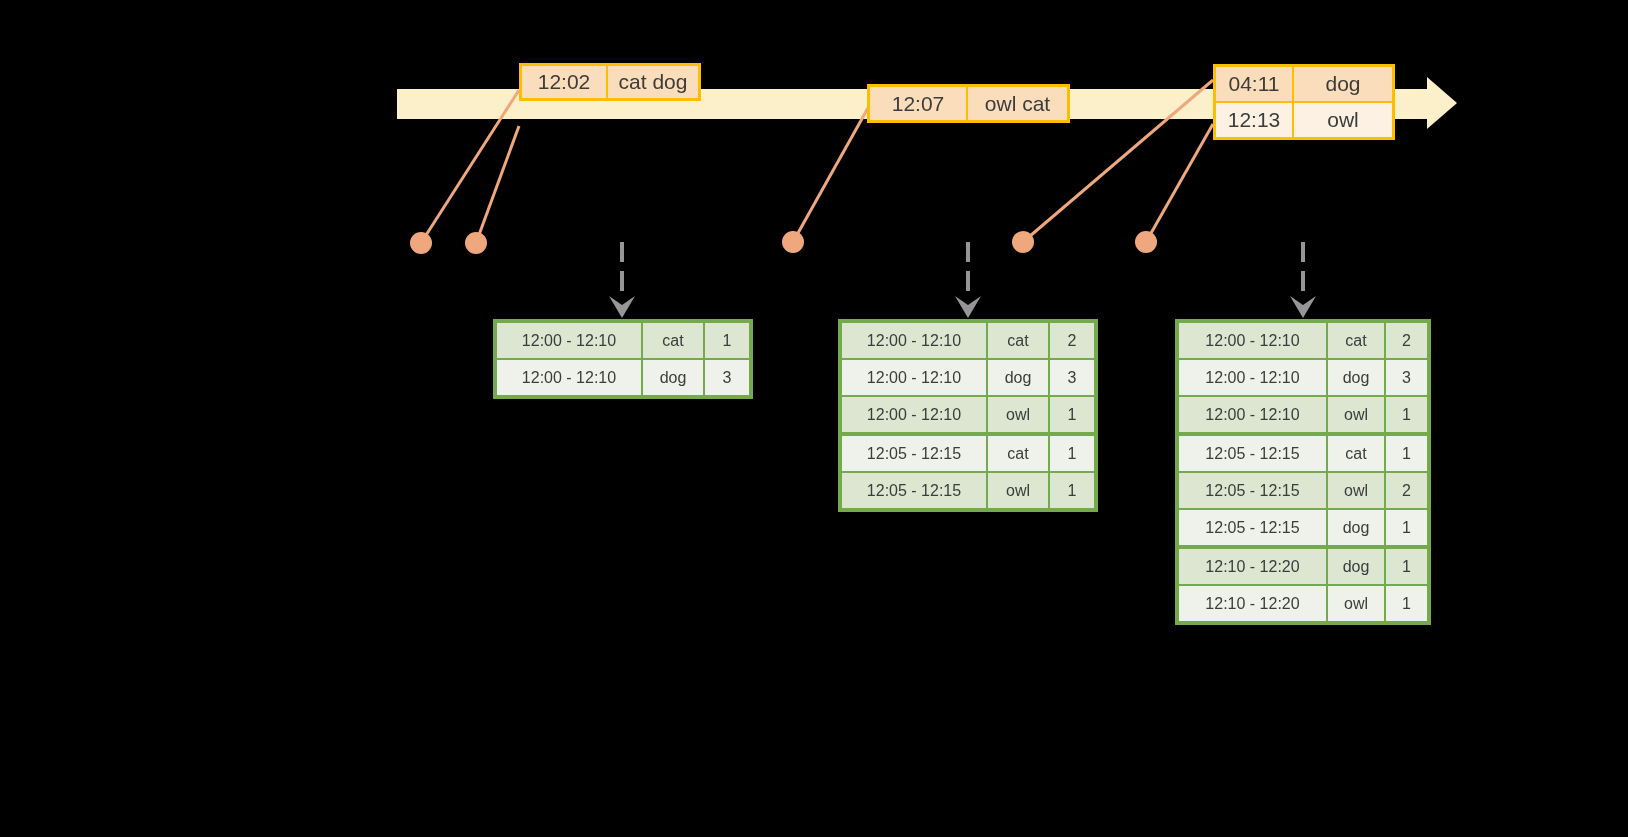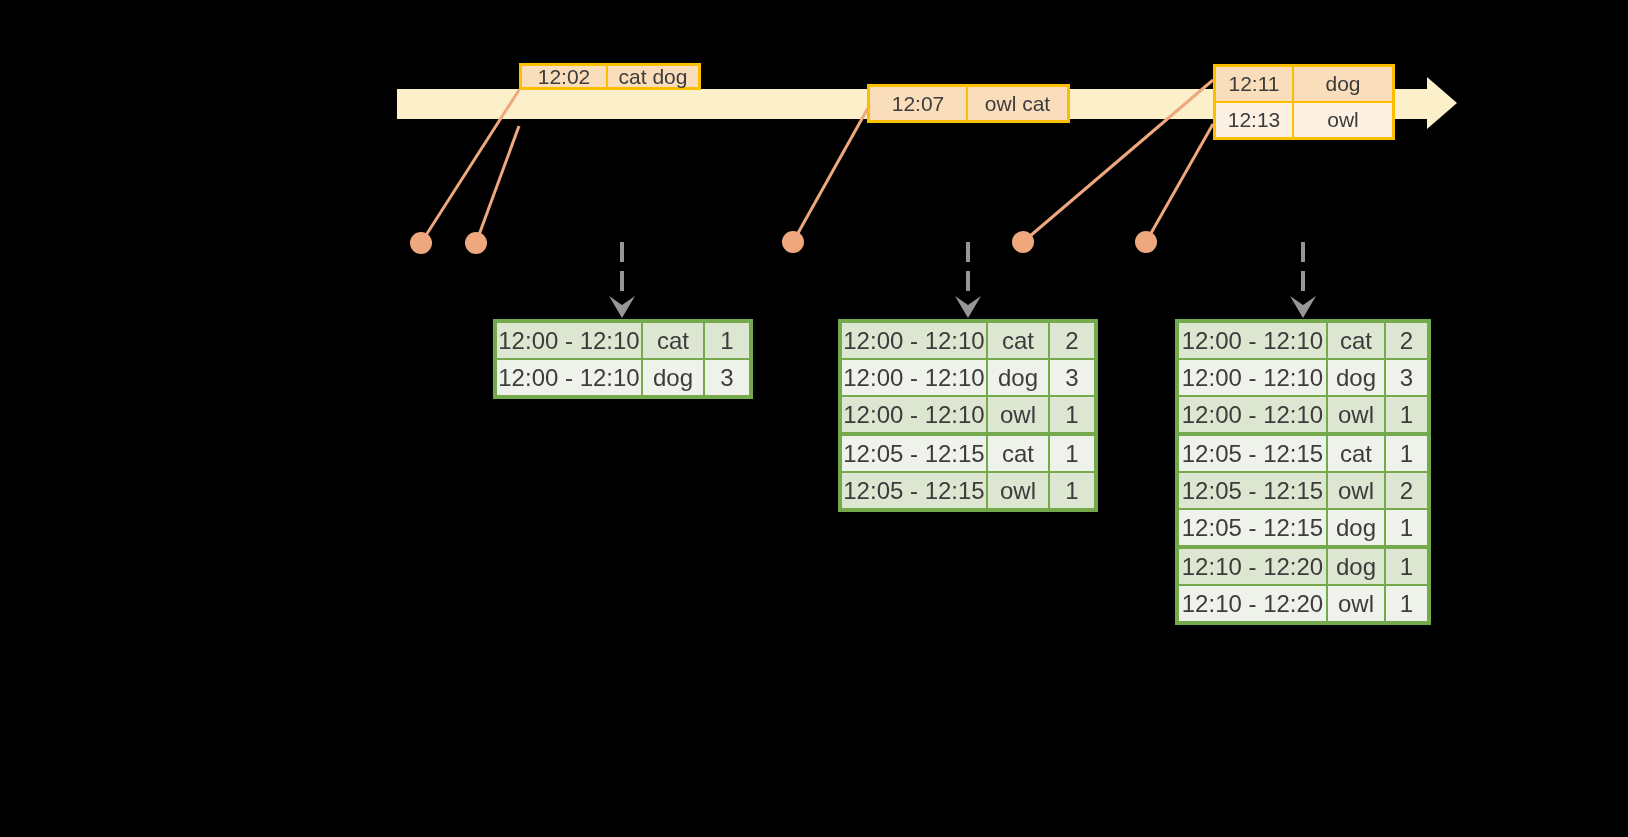--- a/index.html
+++ b/index.html
@@ -29,21 +29,21 @@
     box-sizing:border-box;
   }
   .itable .row { display:flex; gap:2px; }
   .itable .cell {
     display:flex; align-items:center; justify-content:center;
     font-size:21px; color:#3C3C3C;
   }
   .itable .row:nth-child(odd) .cell { background:#FADDBB; }
   .itable .row:nth-child(even) .cell { background:#FCF1E3; }
   #input-table-1 { left:519px; top:63px; width:182px; }
-  #input-table-1 .row { height:21px; }
+  #input-table-1 .row { height:32px; }
   #input-table-1 .time-cell { width:84px; }
   #input-table-2 { left:867px; top:84px; width:203px; }
   #input-table-2 .row { height:33px; }
   #input-table-2 .time-cell { width:96px; }
   #input-table-3 { left:1213px; top:64px; width:182px; }
   #input-table-3 .row { height:34px; }
   #input-table-3 .time-cell { width:76px; }
   .itable .words-cell { flex:1; }
 
   
@@ -51,21 +51,21 @@
     position:absolute;
     background:#74A94C;
     border:4px solid #74A94C;
     display:flex; flex-direction:column; gap:2px;
     box-sizing:border-box;
   }
   .gtable .row { display:flex; gap:2px; height:35px; }
   .gtable .row.group-start { margin-top:2px; }
   .gtable .cell {
     display:flex; align-items:center; justify-content:center;
-    font-size:24px; color:#3C3C3C;
+    font-size:16px; color:#3C3C3C;
   }
   .gtable .row.dark .cell  { background:#DCE6D0; }
   .gtable .row.light .cell { background:#EFF2EA; }
   #result-table-1 { left:493px; top:319px; width:260px; }
   #result-table-2 { left:838px; top:319px; width:260px; }
   #result-table-3 { left:1175px; top:319px; width:256px; }
   #result-table-1 .window-cell, #result-table-2 .window-cell { width:144px; }
   #result-table-1 .word-cell,   #result-table-2 .word-cell   { width:60px; }
   #result-table-3 .window-cell { width:147px; }
   #result-table-3 .word-cell   { width:56px; }
@@ -117,21 +117,21 @@
 
   <div id="input-table-2" class="itable">
     <div class="row">
       <div class="cell time-cell">12:07</div>
       <div class="cell words-cell">owl cat</div>
     </div>
   </div>
 
   <div id="input-table-3" class="itable">
     <div class="row">
-      <div class="cell time-cell">12:11</div>
+      <div class="cell time-cell">04:11</div>
       <div class="cell words-cell">dog</div>
     </div>
     <div class="row">
       <div class="cell time-cell">12:13</div>
       <div class="cell words-cell">owl</div>
     </div>
   </div>
 
   <div id="result-table-1" class="gtable">
     <div class="row dark">

